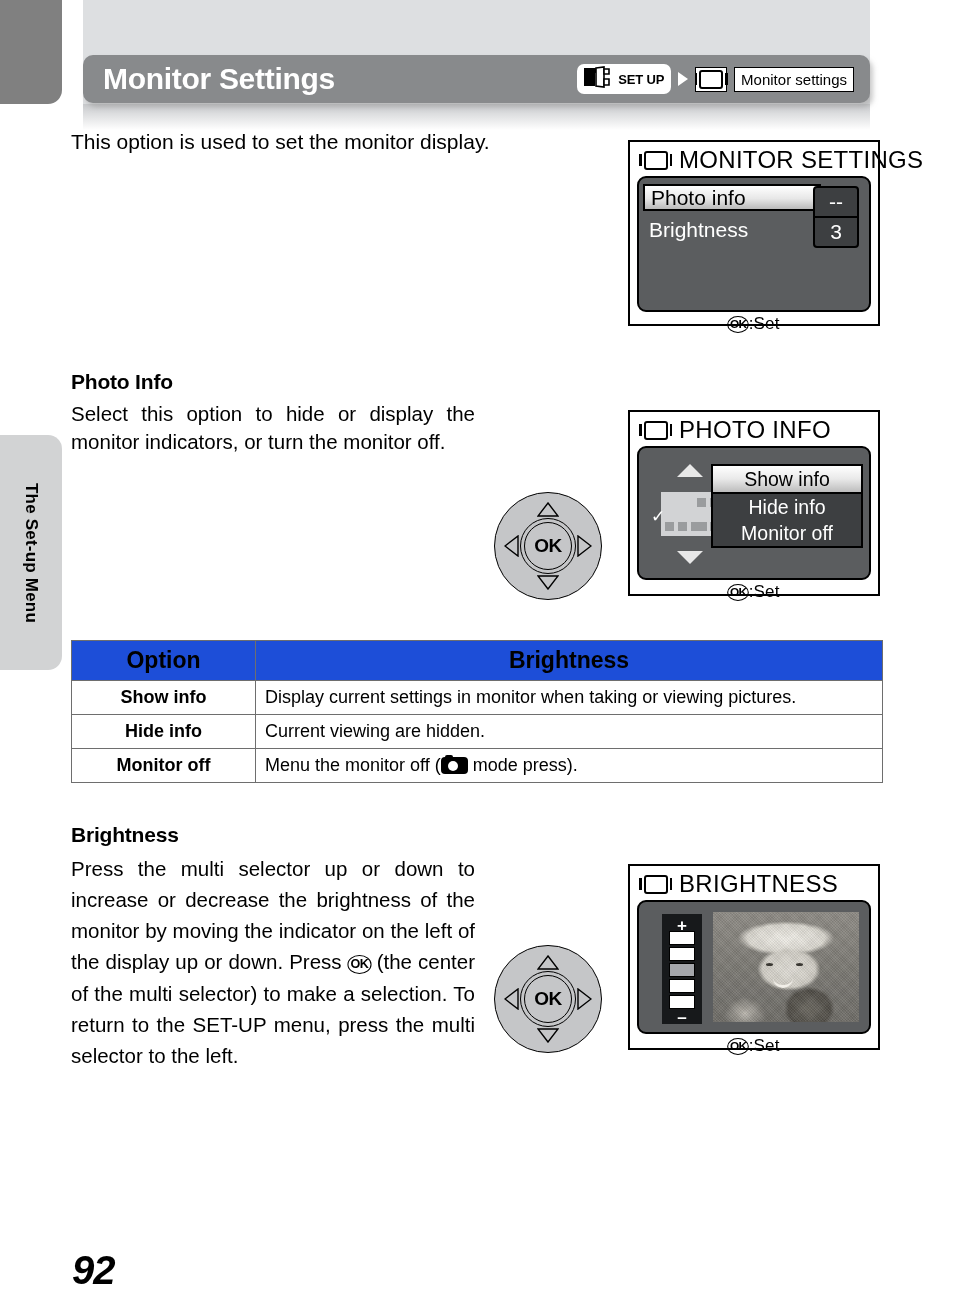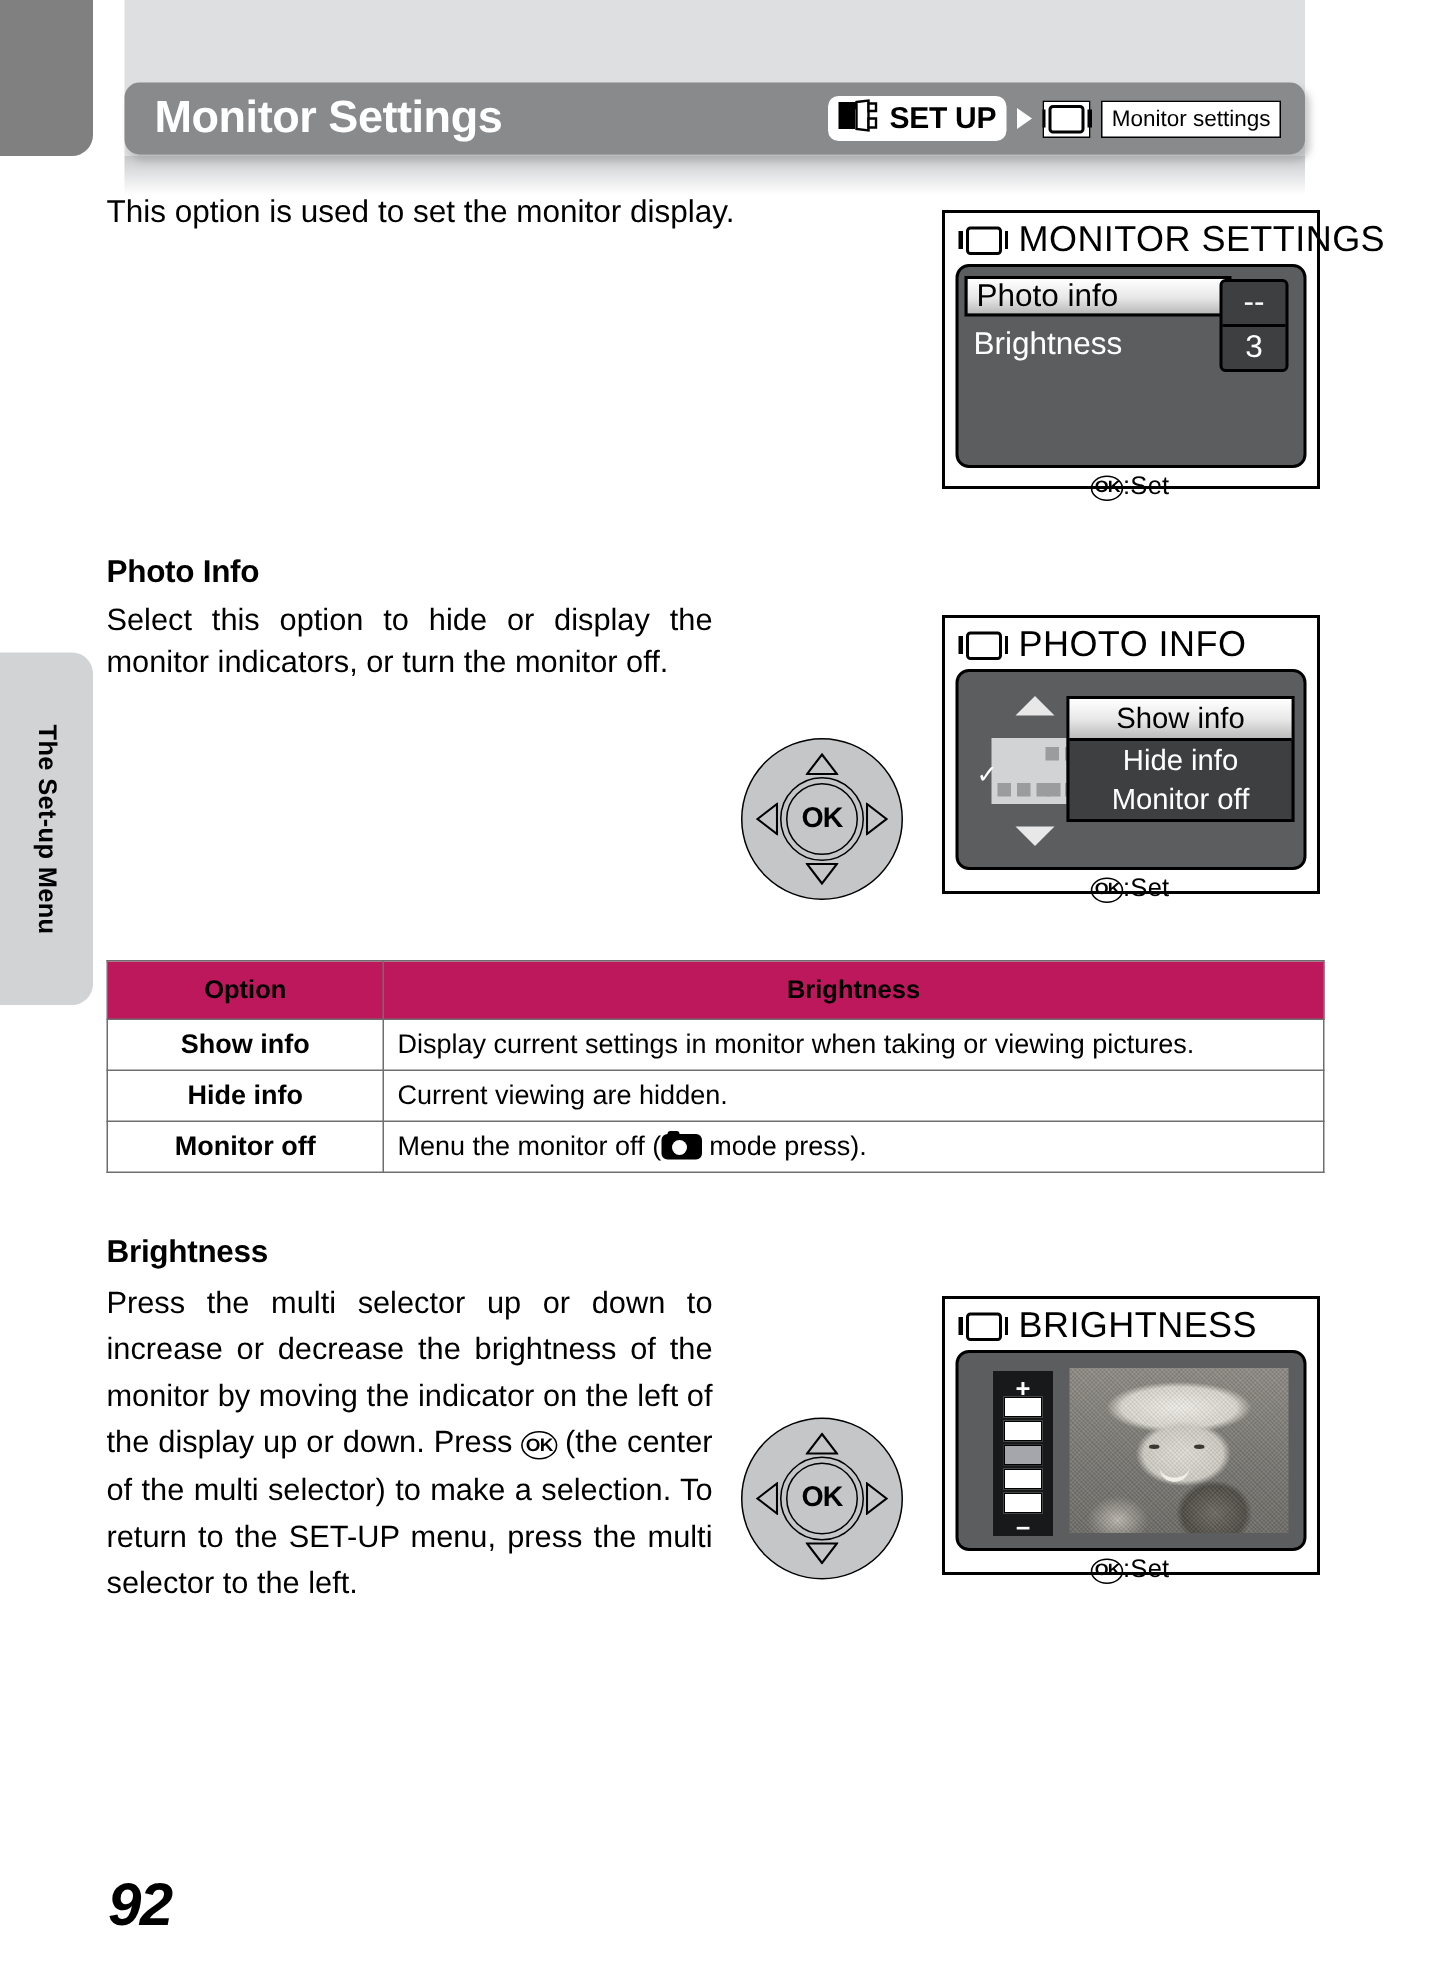--- a/index.html
+++ b/index.html
@@ -74,21 +74,21 @@
   .bc-setup {
     background: #ffffff;
     border-radius: 7px;
     height: 30px;
     display: flex;
     align-items: center;
     padding: 0 7px 0 5px;
     gap: 2px;
   }
   .bc-setup-label {
-    font-size: 20px;
+    font-size: 13px;
     font-weight: bold;
     letter-spacing: -0.2px;
   }
   .bc-arrow {
     width: 0; height: 0;
     border-left: 10px solid #ffffff;
     border-top: 7px solid transparent;
     border-bottom: 7px solid transparent;
   }
   .bc-moniticon {
@@ -200,23 +200,23 @@
     top: 640px;
     width: 812px;
     border-collapse: collapse;
     font-size: 18px;
   }
   .opt-table th, .opt-table td {
     border: 1.5px solid #6e6e6e;
     padding: 6px 9px;
   }
   .opt-table thead th {
-    background: #be185d;
-    font-weight: bold;
-    font-size: 17px;
+    background: #1d4ed8;
+    font-weight: bold;
+    font-size: 23px;
     text-align: center;
     height: 26px;
   }
   .opt-table td.optcell {
     width: 165px;
     text-align: center;
     font-weight: bold;
     white-space: nowrap;
   }
   .opt-table td.desccell {

